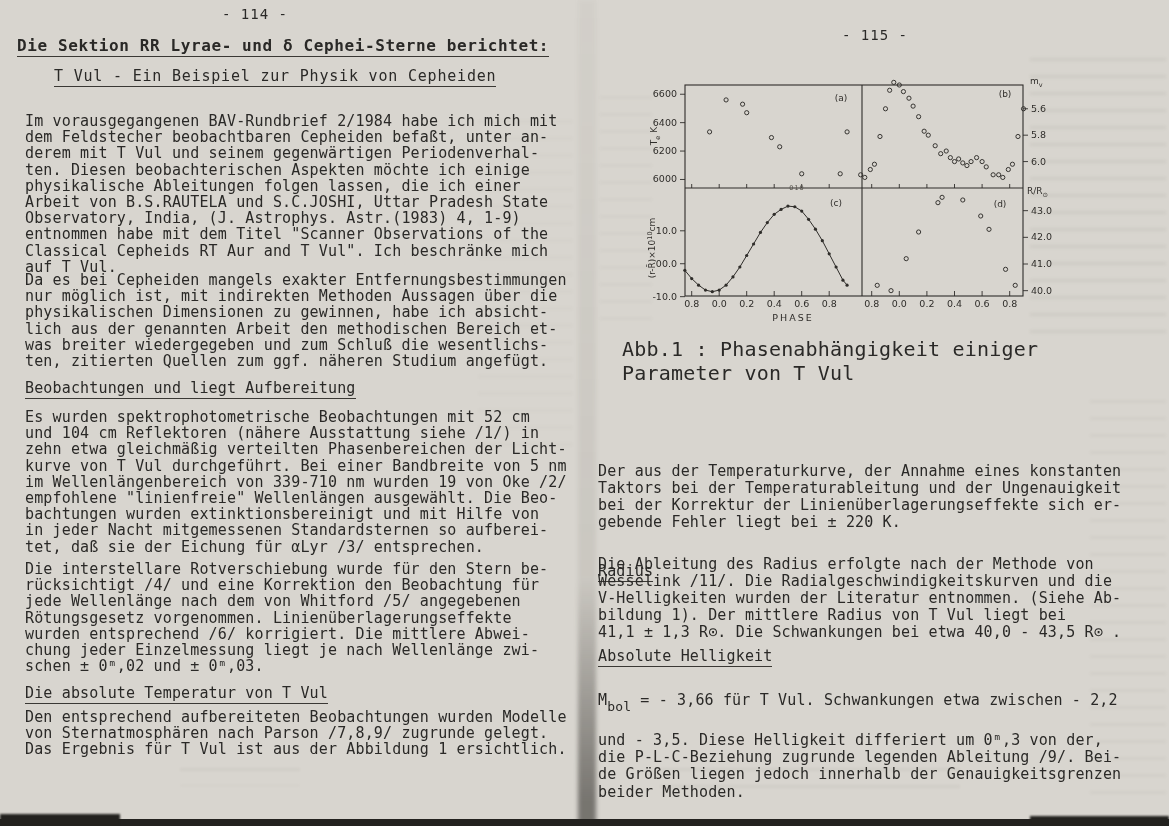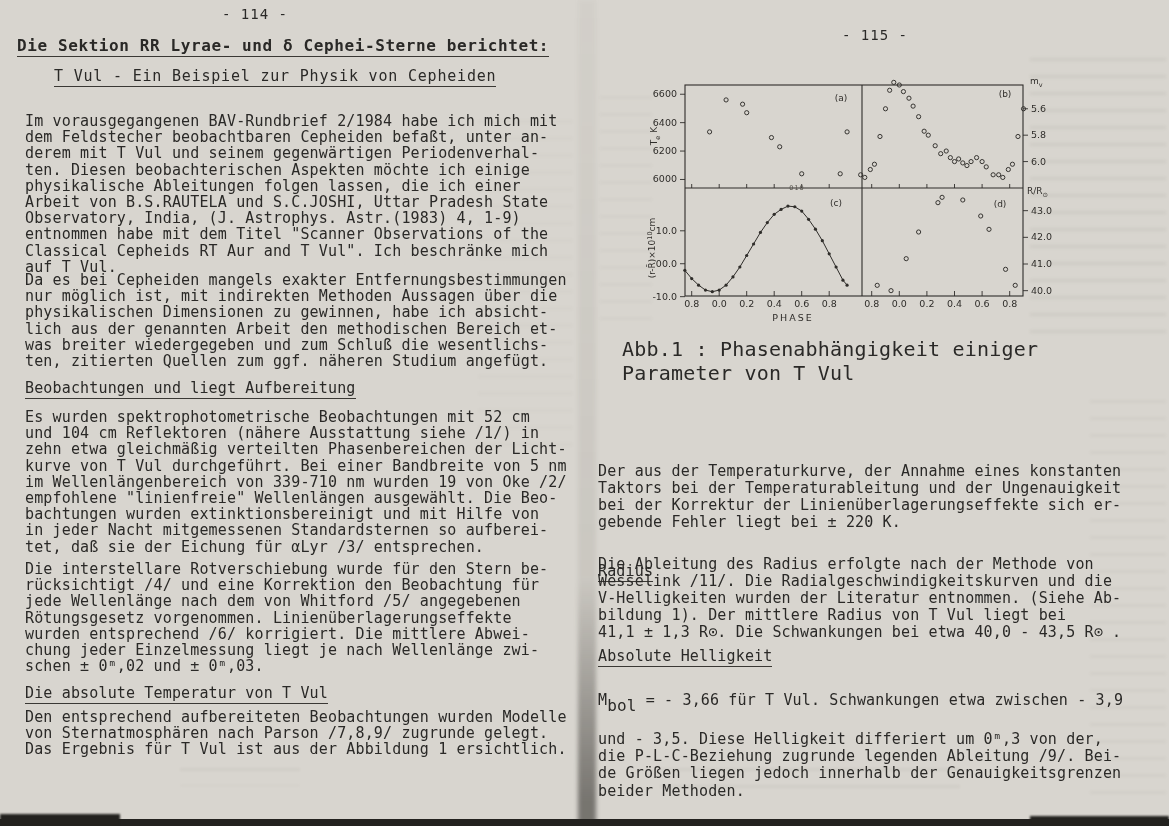--- a/index.html
+++ b/index.html
@@ -13,21 +13,21 @@
     font-family:"DejaVu Sans Mono","Liberation Mono",monospace;
     color:#2a2927;
   }
   .para{position:absolute;white-space:pre-line;font-size:15px;line-height:16.2px;letter-spacing:.15px;}
   .para-r{line-height:17.1px;}
   .pagenum{position:absolute;width:150px;text-align:center;font-size:14px;letter-spacing:1px;}
   .head{position:absolute;font-size:15px;letter-spacing:.15px;}
   .underlined{border-bottom:1.2px solid #3a3834;padding-bottom:1px;}
   .title-main{font-size:16px;letter-spacing:.6px;}
   .title-sub{font-size:15px;letter-spacing:.8px;}
-  .typsub{font-size:16px;vertical-align:-6px;}
+  .typsub{font-size:13px;vertical-align:-6px;}
   .caption{position:absolute;font-size:20px;letter-spacing:.2px;}
   svg text{font-family:"DejaVu Sans","Liberation Sans",sans-serif;}
   .ghost{position:absolute;filter:blur(1.4px);pointer-events:none;
     background:repeating-linear-gradient(180deg, rgba(112,106,95,.17) 0 3px, rgba(112,106,95,0) 3px 17px);}
   .gutter{position:absolute;left:578px;top:0;width:18px;height:826px;pointer-events:none;
     background:linear-gradient(180deg, rgba(90,85,76,.04) 0%, rgba(90,85,76,.10) 70%, rgba(40,38,34,.55) 97%);
     filter:blur(2px);}
   .edge{position:absolute;background:#23221f;}
 </style>
 </head>
@@ -267,21 +267,21 @@
 Wesselink /11/. Die Radialgeschwindigkeitskurven und die
 V-Helligkeiten wurden der Literatur entnommen. (Siehe Ab-
 bildung 1). Der mittlere Radius von T Vul liegt bei
 41,1 ± 1,3 R⊙. Die Schwankungen bei etwa 40,0 - 43,5 R⊙ .</div>
 
   <div class="head" style="left:598px;top:647px;">
     <span class="underlined">Absolute Helligkeit</span>
   </div>
 
   <div class="para para-r" style="left:598px;top:675px;width:560px;">
-    <div><span>M</span><sub class="typsub">bol</sub><span> = - 3,66 für T Vul. Schwankungen etwa zwischen - 3,9</span></div>
+    <div><span>M</span><sub class="typsub">bol</sub><span> = - 3,66 für T Vul. Schwankungen etwa zwischen - 2,2</span></div>
     <div>und - 3,5. Diese Helligkeit differiert um 0ᵐ,3 von der,
 die P-L-C-Beziehung zugrunde legenden Ableitung /9/. Bei-
 de Größen liegen jedoch innerhalb der Genauigkeitsgrenzen
 beider Methoden.</div>
   </div>
 
   <div class="ghost" style="left:1030px;top:58px;width:136px;height:285px;opacity:.5;"></div>
   <div class="ghost" style="left:1090px;top:400px;width:76px;height:395px;opacity:.33;"></div>
   <div class="ghost" style="left:600px;top:96px;width:52px;height:230px;opacity:.3;"></div>
   <div class="ghost" style="left:478px;top:120px;width:95px;height:330px;opacity:.22;"></div>

